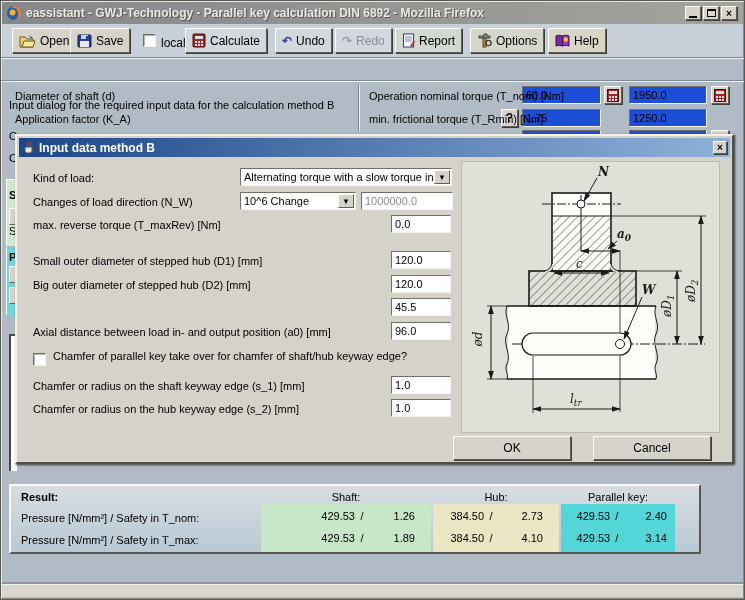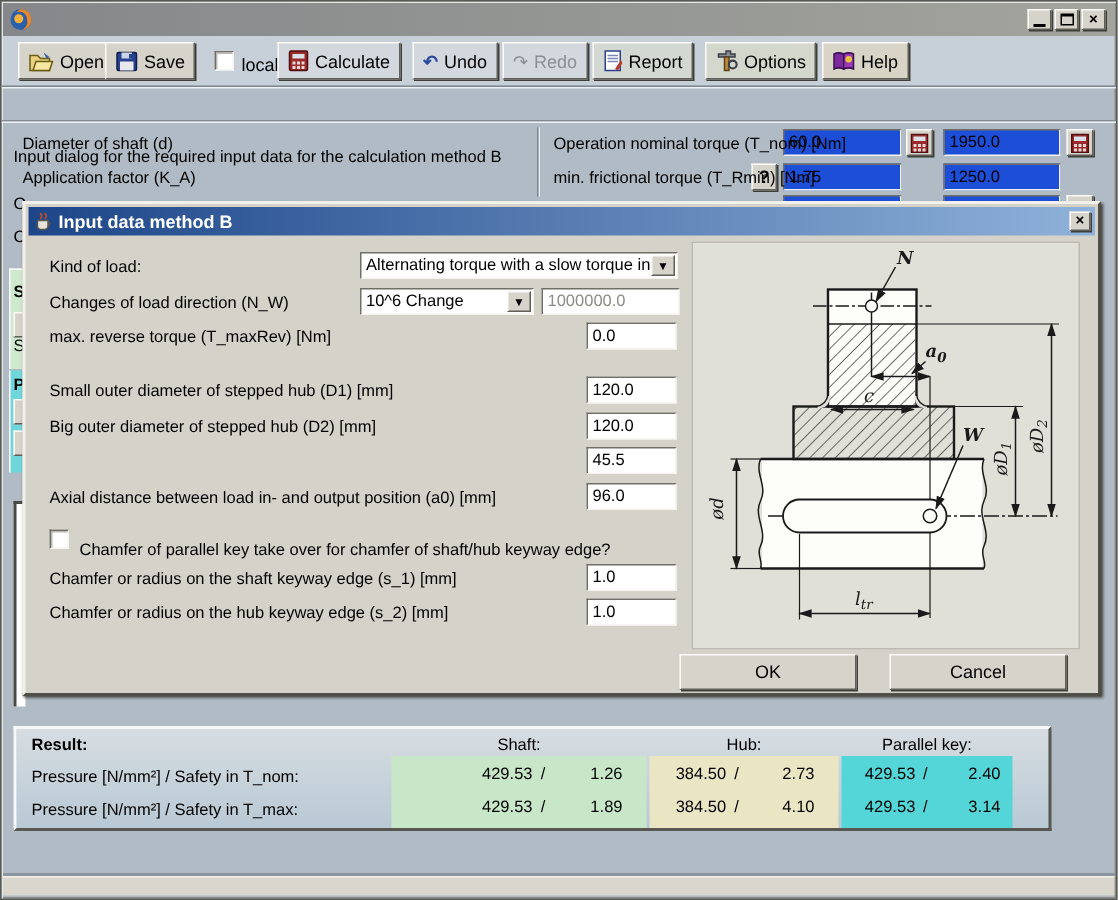--- a/index.html
+++ b/index.html
@@ -93,20 +93,21 @@
 <body>
 
 <div id="win">
 
   <div id="titlebar">
     <svg width="16" height="16" viewBox="0 0 16 16" style="margin-left:4px">
       <circle cx="8" cy="8" r="7" fill="#2a5faa"></circle>
       <path d="M8,1 A7,7 0 0 1 15,8 A7,7 0 0 1 8,15 A5.5,5.5 0 0 0 12,8 A5,5 0 0 0 5,3.2 A7,7 0 0 1 8,1 Z" fill="#e8872a"></path>
       <circle cx="6.5" cy="7.5" r="3" fill="#f5b13c"></circle>
     </svg>
+    <span class="ttl">eassistant - GWJ-Technology - Parallel key calculation DIN 6892 - Mozilla Firefox</span>
     <div id="winbtns">
       <div class="winbtn raised">
           <span class="glyph-min"></span>
         </div>
       <div class="winbtn raised">
           <span class="glyph-max"></span>
         </div>
       <div class="winbtn raised">
           <span>×</span>
         </div>
@@ -280,21 +281,21 @@
 
     <span class="dlabel" style="left:16px;top:143px">Big outer diameter of stepped hub (D2) [mm]</span>
     <div class="dfield" style="left:374px;top:139px">120.0</div>
 
     <div class="dfield" style="left:374px;top:162px">45.5</div>
 
     <span class="dlabel" style="left:16px;top:190px">Axial distance between load in- and output position (a0) [mm]</span>
     <div class="dfield" style="left:374px;top:186px">96.0</div>
 
     <input type="checkbox" class="cbx" style="position: absolute; left: 16px; top: 217px;">
-    <span class="dlabel" style="left:36px;top:225px">Chamfer of parallel key take over for chamfer of shaft/hub keyway edge?</span>
+    <span class="dlabel" style="left:36px;top:214px">Chamfer of parallel key take over for chamfer of shaft/hub keyway edge?</span>
 
     <span class="dlabel" style="left:16px;top:244px">Chamfer or radius on the shaft keyway edge (s_1) [mm]</span>
     <div class="dfield" style="left:374px;top:240px">1.0</div>
 
     <span class="dlabel" style="left:16px;top:267px">Chamfer or radius on the hub keyway edge (s_2) [mm]</span>
     <div class="dfield" style="left:374px;top:263px">1.0</div>
 
     <div class="dlgbtn raised" style="left:576px;top:300px">Cancel</div>
     <div class="dlgbtn raised" style="left:436px;top:300px">OK</div>
 

